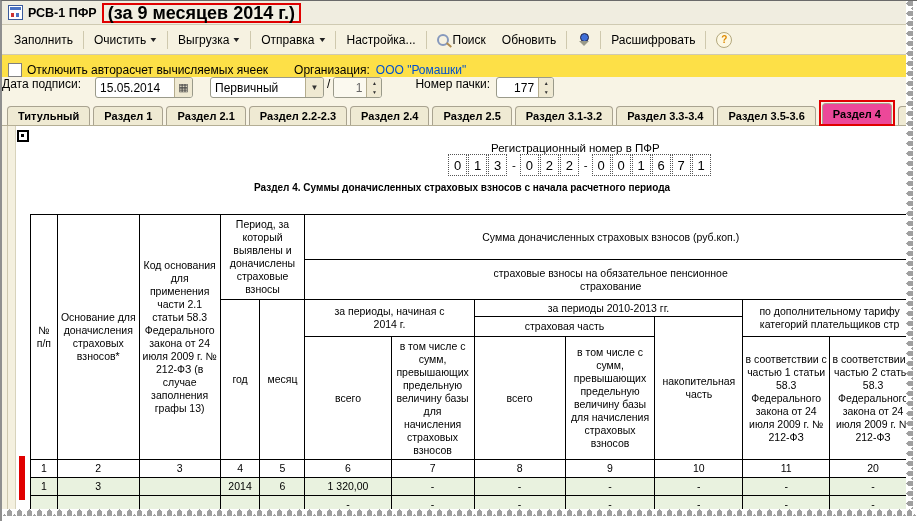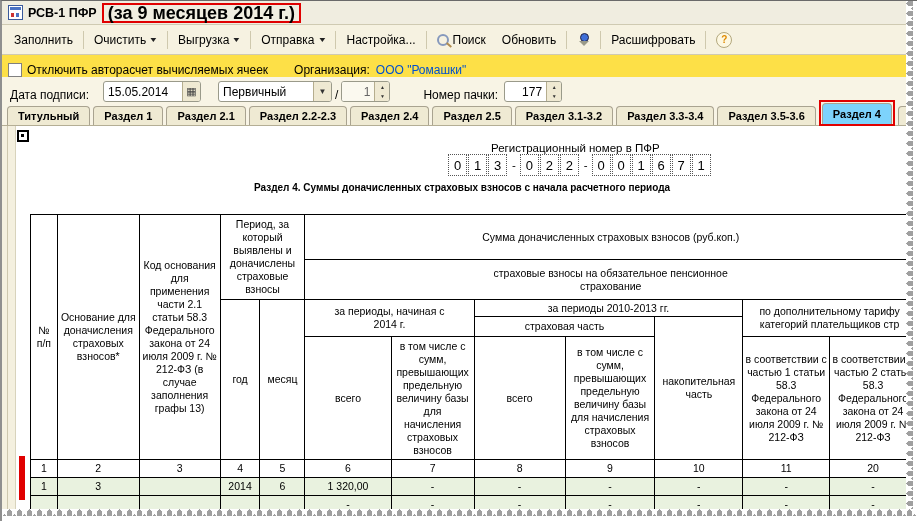--- a/index.html
+++ b/index.html
@@ -28,42 +28,42 @@
   .ic-jump:before{content:"";position:absolute;left:3px;top:0;width:7px;height:7px;background:#3f6fd8;border-radius:50%;border:1px solid #224;}
   .ic-jump:after{content:"";position:absolute;left:2px;top:8px;border-left:5px solid transparent;
                  border-right:5px solid transparent;border-top:5px solid #9a9a8a;}
   .ic-help{width:14px;height:14px;border-radius:50%;border:1px solid #b3a87e;background:#fdf8e2;
            color:#e08a00;font-weight:bold;font-size:10px;display:flex;align-items:center;justify-content:center;}
   
   .row2{height:22px;background:#fde047;display:flex;align-items:flex-end;padding-left:6px;}
   .checkbox{width:12px;height:12px;background:#fff;border:1px solid #808080;margin-right:5px;flex:0 0 auto;}
   .org-label{margin-left:26px;}
   .org-link{color:#0050d0;margin-left:6px;}
-  .row3{height:25px;background:#f8f4e5;display:flex;align-items:flex-end;padding-left:8px;}
+  .row3{height:25px;background:#f8f4e5;display:flex;align-items:flex-start;}
   .fld{display:flex;align-items:stretch;height:19px;background:#fff;border:1px solid #9a9a8a;border-radius:3px;overflow:hidden;}
   .fld .txt{display:flex;align-items:center;padding:0 4px;}
   .fld .btn{width:17px;background:#efe9d2;border-left:1px solid #b5ad8e;display:flex;align-items:center;justify-content:center;font-size:8px;color:#333;}
   .cal-glyph{font-size:11px;line-height:1;color:#444;}
   .spin .arrows{width:14px;background:#efe9d2;border-left:1px solid #b5ad8e;display:flex;flex-direction:column;}
   .spin .arrows span{flex:1;display:flex;align-items:center;justify-content:center;font-size:5px;color:#333;}
   .date-f{width:96px;margin-left:14px;}
   .date-f .txt{flex:1;}
   .kind-f{width:112px;margin-left:17px;}
   .kind-f .txt{flex:1;}
   .slash{margin:0 3px;}
   .rev-f{width:47px;}
   .rev-f .txt{flex:1;justify-content:flex-end;color:#666;background:#fbf9ef;}
   .pack-label{margin-left:33px;}
   .pack-f{width:56px;margin-left:6px;}
   .pack-f .txt{flex:1;justify-content:flex-end;}
   
   .tab-strip{height:23px;background:#f8f4e5;display:flex;align-items:flex-end;padding-left:5px;gap:3px;border-bottom:1px solid #b4ae95;}
   .tab{height:18px;display:flex;align-items:center;padding:0 10px;background:#efead3;
        border:1px solid #a9a390;border-bottom:none;border-radius:4px 4px 0 0;font-size:11px;white-space:nowrap;font-weight:bold;}
-  .tab.active{background:#7dd3fc;height:20px;}
+  .tab.active{background:#ec4899;height:20px;}
   .tab-hl{border:2px solid #e00000;display:flex;align-items:flex-end;padding:1px 1px 0 1px;margin-bottom:-1px;}
   
   .form{position:relative;height:399px;background:#fff;overflow:hidden;}
   .gutter{position:absolute;left:0;top:0;bottom:0;width:13px;background:#f4f0df;border-right:1px solid #d8d3bc;}
   .gutter:after{content:"";position:absolute;left:5px;top:0;bottom:0;width:1px;background:#cdc7ae;}
   .marker{position:absolute;left:15px;top:4px;width:8px;height:8px;border:2px solid #000;background:#fff;}
   .marker:after{content:"";position:absolute;left:2px;top:2px;width:3px;height:3px;background:#000;}
   .redbar{position:absolute;left:17px;top:330px;width:6px;height:44px;background:#e00000;}
   .reg-row{position:absolute;left:437px;top:16px;display:flex;align-items:center;font-size:11.5px;flex-direction:column;}
   .reg-cells{display:flex;align-items:center;margin-left:9px;}

